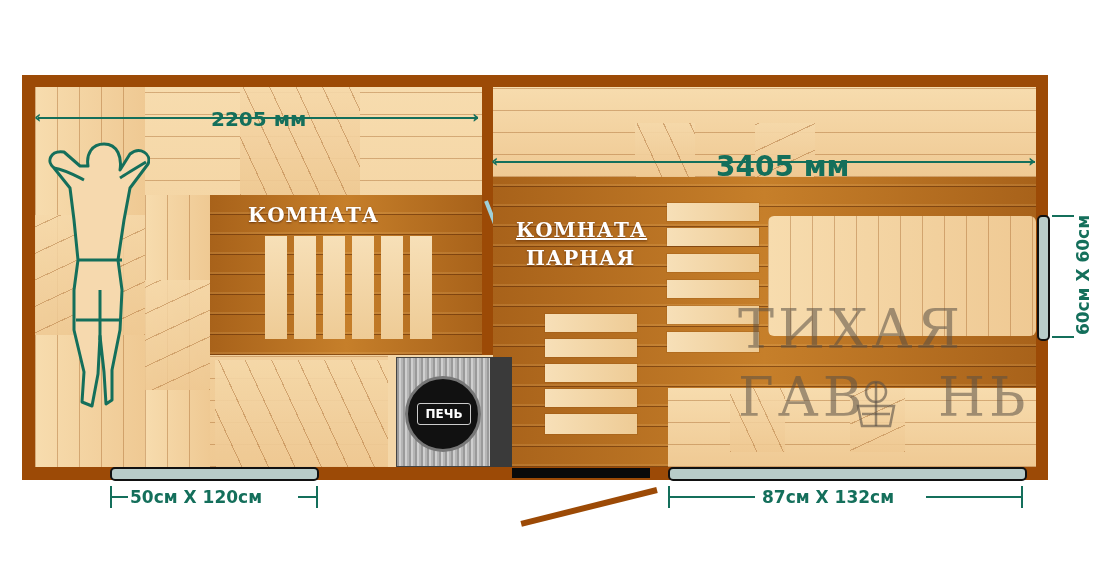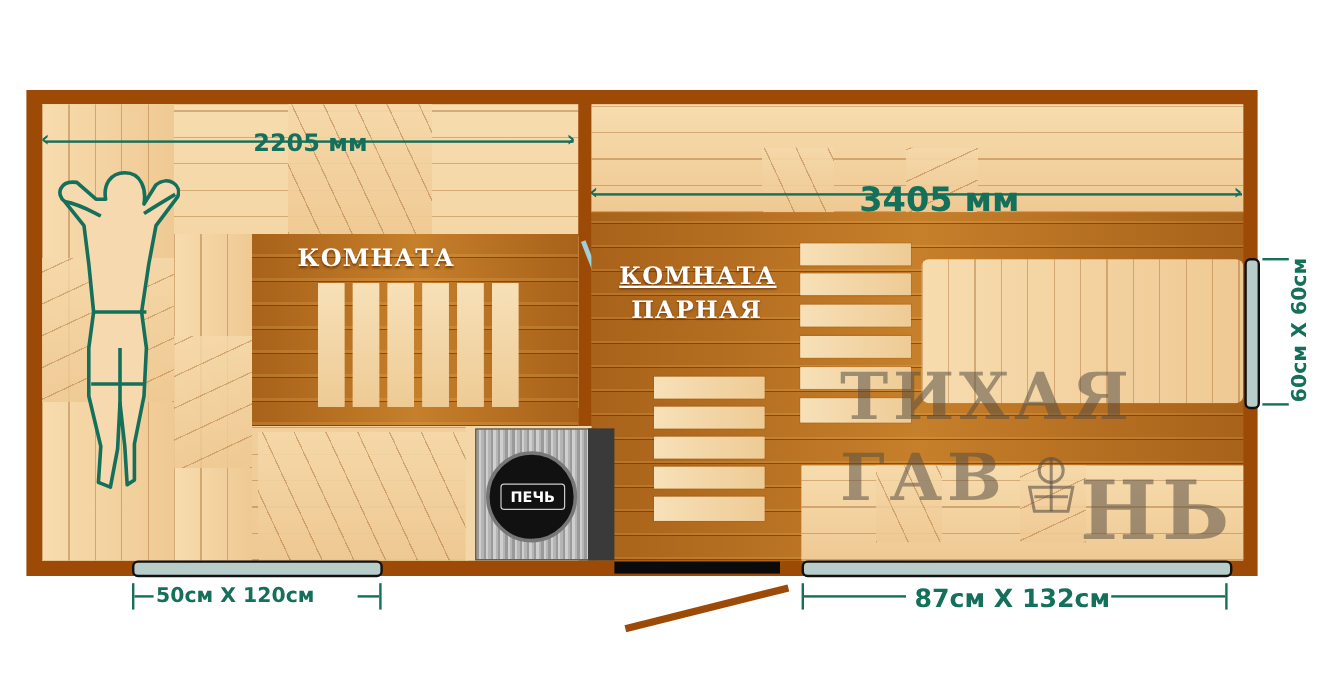--- a/index.html
+++ b/index.html
@@ -47,21 +47,21 @@
   .plank-v {
     background-color:#f4d7a8;
     background-image:linear-gradient(180deg, #f7e0b8, #eecb95);
   }
   .window {
     background:#b8ccc9; border:2px solid #111; border-radius:5px;
   }
   .dim { color:#146f5b; font-weight:bold; font-family:"DejaVu Sans", sans-serif; }
   .dim-line { background:#146f5b; height:2px; }
   .room-label { color:#ffffff; font-family:"DejaVu Serif", serif; font-weight:bold; letter-spacing:1px; text-shadow:0 1px 2px rgba(60,20,0,.6); }
-  .watermark { color:rgba(90,80,70,.55); font-family:"DejaVu Serif", serif; font-weight:bold; letter-spacing:4px; }
+  .watermark { color:rgba(90,80,70,.55); font-family:"DejaVu Serif", serif; font-weight:normal; letter-spacing:4px;margin-left:38px; }
   .stove-body {
     background:repeating-linear-gradient(90deg, #9a9a9a 0 2px, #cfcfcf 2px 4px, #b5b5b5 4px 6px);
     border:1px solid #444;
   }
 </style>
 </head>
 <body>
 
 <div class="abs wall"></div>
 
@@ -153,36 +153,36 @@
 <div class="abs watermark" style="left:700px;top:298px;font-size:54px;">ТИХАЯ</div>
 <div class="abs watermark" style="left:700px;top:366px;font-size:54px;">ГАВ</div>
 <svg class="abs" style="left:852px;top:378px;" width="48" height="52" viewBox="0 0 48 52">
   <g fill="none" stroke="rgba(90,80,70,.6)" stroke-width="2.5">
     <circle cx="24" cy="14" r="10"></circle>
     <path d="M6 28 L42 28 L38 48 L10 48 Z"></path>
     <path d="M24 4 L24 48"></path>
     <path d="M10 36 L38 36"></path>
   </g>
 </svg>
-<div class="abs watermark" style="left:900px;top:386px;font-size:68px;">НЬ</div>
+<div class="abs watermark" style="left:900px;top:366px;font-size:54px;">НЬ</div>
 
 <div class="abs" style="left:512px;top:468px;width:138px;height:10px;background:#0a0a0a;"></div>
 <div class="abs" style="left:517px;top:487px;width:140px;height:6px;background:#9c4a06;transform:rotate(-14deg);transform-origin:right center;"></div>
 
 <div class="abs window" style="left:110px;top:467px;width:205px;height:10px;"></div>
 <div class="abs window" style="left:668px;top:467px;width:355px;height:10px;"></div>
 <div class="abs window" style="left:1037px;top:215px;width:9px;height:122px;"></div>
 
 <div class="abs" style="left:110px;top:486px;width:2px;height:22px;background:#146f5b;"></div>
 <div class="abs" style="left:316px;top:486px;width:2px;height:22px;background:#146f5b;"></div>
 <div class="abs dim" style="left:130px;top:487px;font-size:17px;">50см X 120см</div>
 <div class="abs dim-line" style="left:112px;top:496px;width:16px;"></div>
 <div class="abs dim-line" style="left:298px;top:496px;width:18px;"></div>
 
 <div class="abs" style="left:668px;top:486px;width:2px;height:22px;background:#146f5b;"></div>
 <div class="abs" style="left:1021px;top:486px;width:2px;height:22px;background:#146f5b;"></div>
 <div class="abs dim-line" style="left:670px;top:496px;width:85px;"></div>
-<div class="abs dim" style="left:762px;top:487px;font-size:21px;">87см X 132см</div>
+<div class="abs dim" style="left:762px;top:487px;font-size:17px;">87см X 132см</div>
 <div class="abs dim-line" style="left:926px;top:496px;width:95px;"></div>
 
 <div class="abs" style="left:1052px;top:215px;width:22px;height:2px;background:#146f5b;"></div>
 <div class="abs" style="left:1052px;top:336px;width:22px;height:2px;background:#146f5b;"></div>
 <div class="abs dim" style="left:1018px;top:265px;font-size:17px;transform:rotate(-90deg);transform-origin:center;white-space:nowrap;width:130px;text-align:center;">60см X 60см</div>
 
 </body></html>

